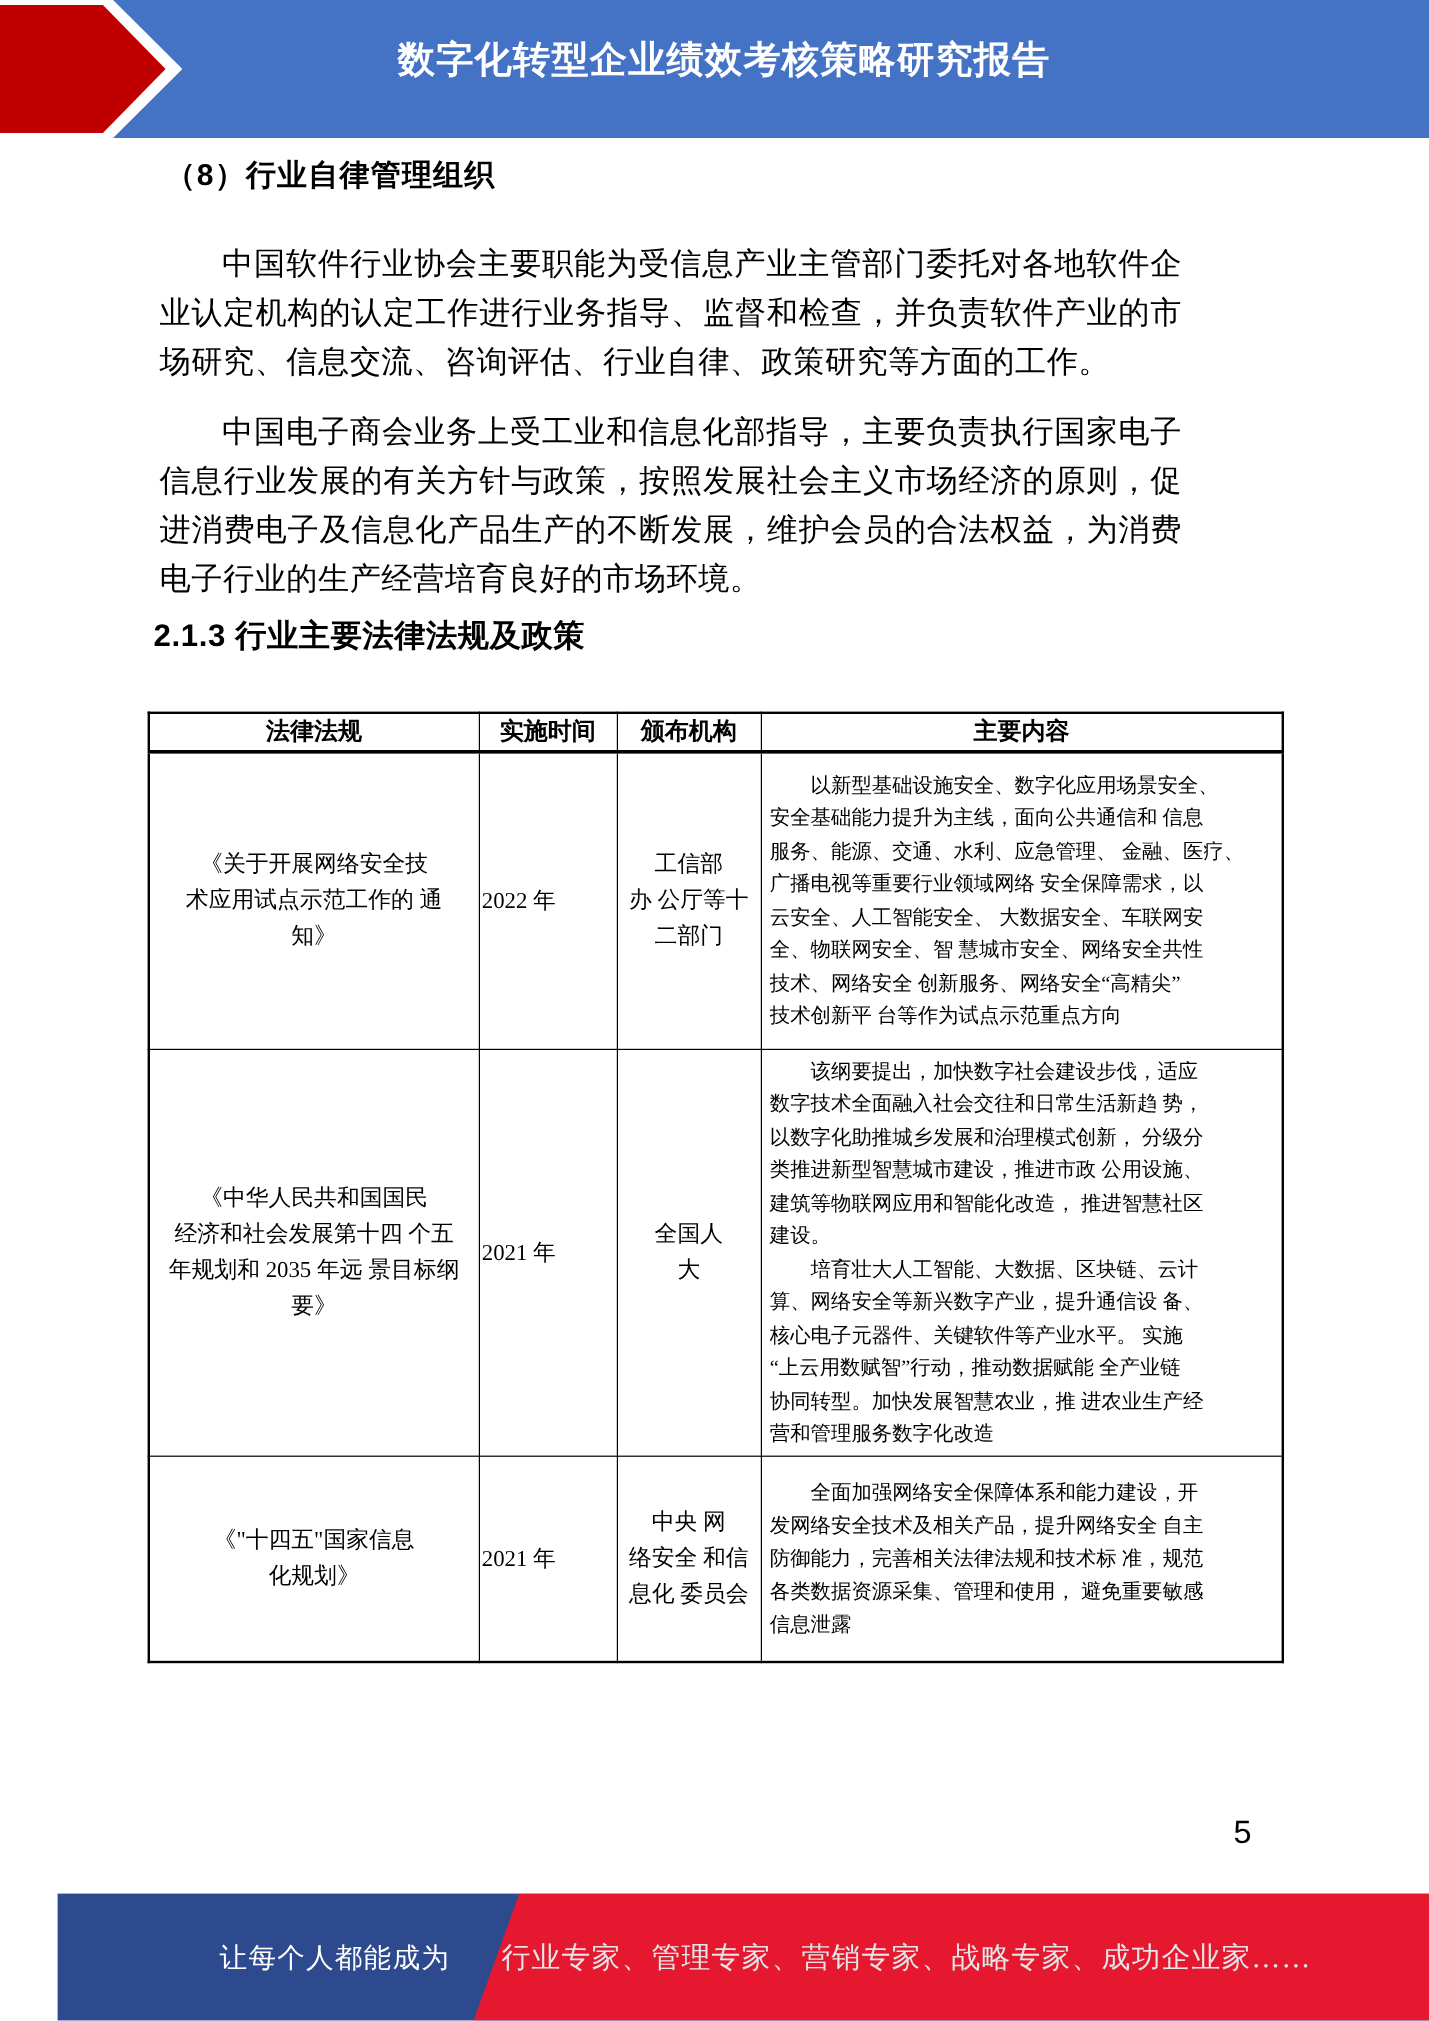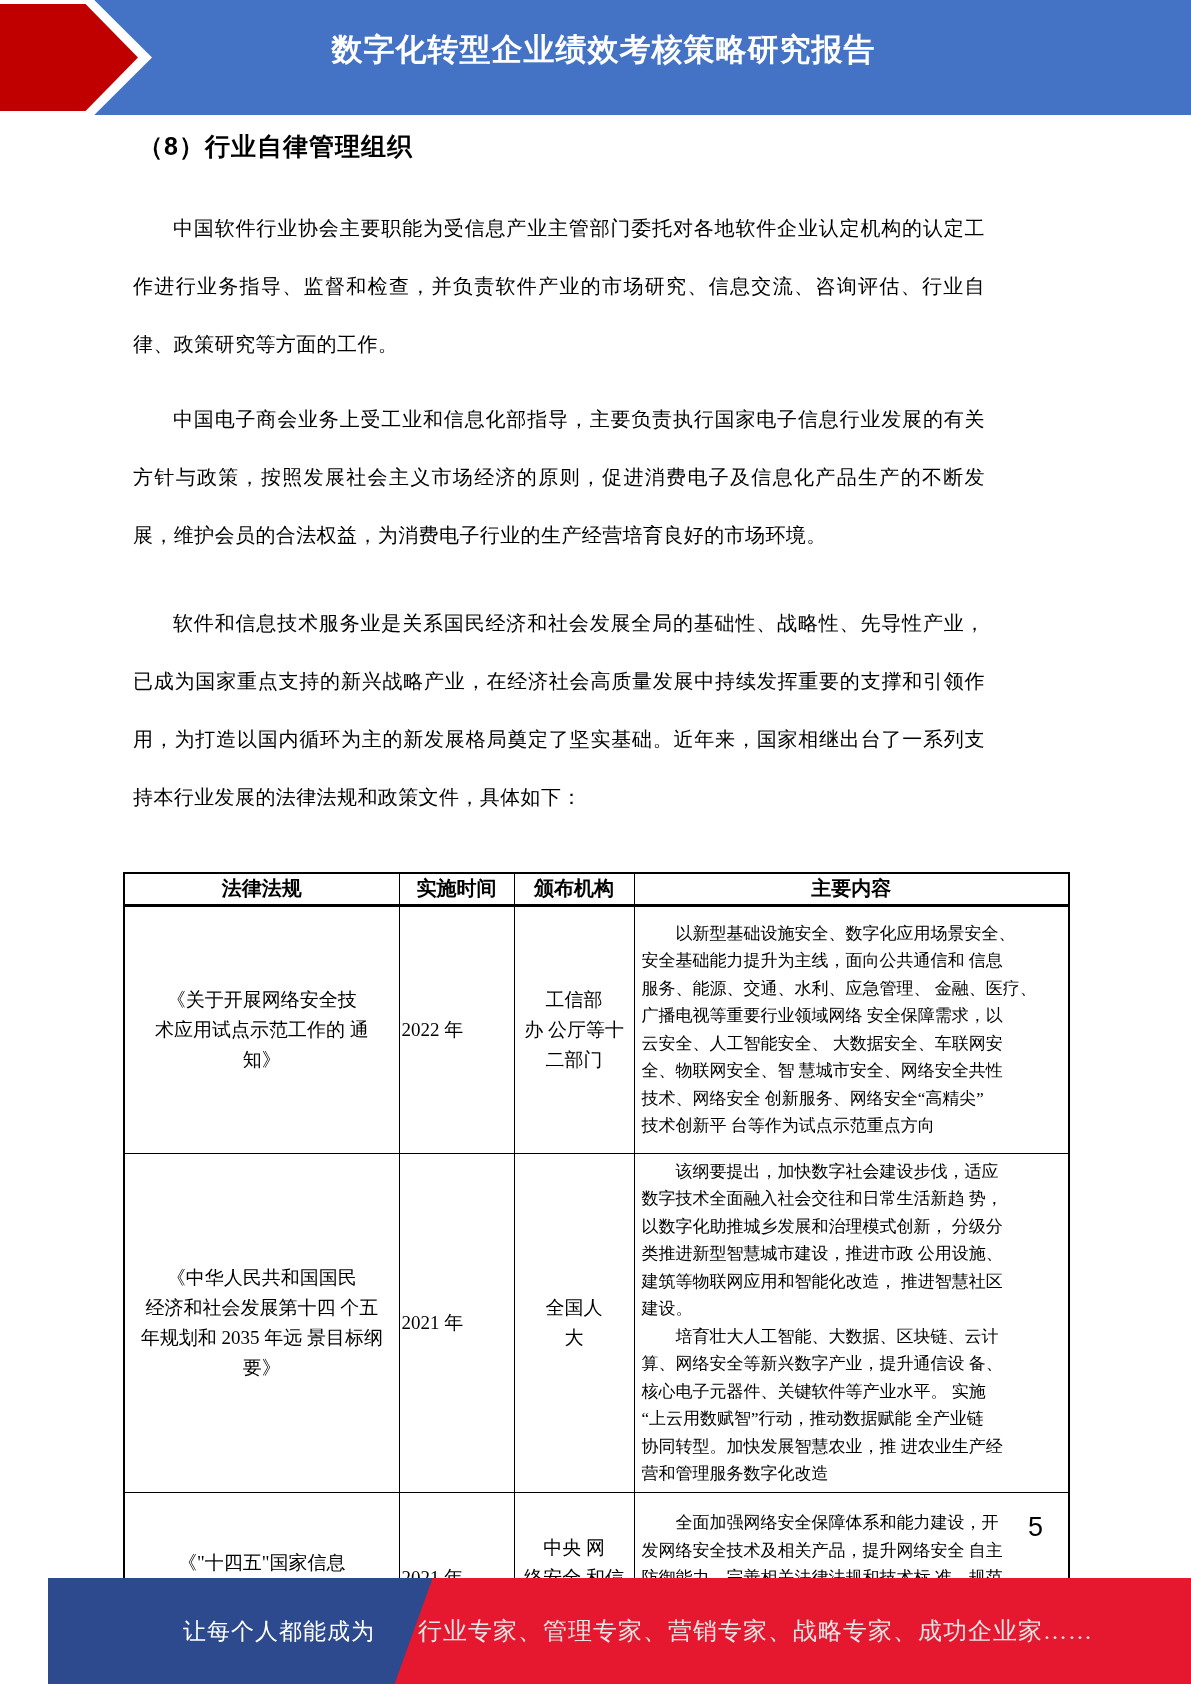--- a/index.html
+++ b/index.html
@@ -38,21 +38,21 @@
     font-family:"Liberation Sans","DejaVu Sans",sans-serif;
     font-weight:bold; font-size:25px; line-height:34px;
     margin-top:14px; margin-left:5px; letter-spacing:1px;
   }
   .h-num {
     font-family:"Liberation Sans","DejaVu Sans",sans-serif;
     font-weight:bold; font-size:26px; line-height:36px;
     margin-top:8px; margin-left:-5px; letter-spacing:0.5px;
   }
   .para {
-    width:852px; font-size:20px; line-height:58px;
+    width:852px; font-size:26px; line-height:41px;
     text-align:justify; text-indent:2em; letter-spacing:0.4px;
   }
   .para.p1 { margin-top:36px; }
   .para.p2 { margin-top:17px; }
   .para.p3 { margin-top:30px; }
 
   
   table.law-table {
     border-collapse:collapse; table-layout:fixed;
     width:945px; margin-left:-10px; margin-top:46px;
@@ -115,21 +115,21 @@
   <div class="banner">
     <div class="banner-arrow-white"></div>
     <div class="banner-arrow-red"></div>
     <div class="banner-title">数字化转型企业绩效考核策略研究报告</div>
   </div>
 
   <div class="content">
     <div class="h-sub">（8）行业自律管理组织</div>
     <p class="para p1">中国软件行业协会主要职能为受信息产业主管部门委托对各地软件企业认定机构的认定工作进行业务指导、监督和检查，并负责软件产业的市场研究、信息交流、咨询评估、行业自律、政策研究等方面的工作。</p>
     <p class="para p2">中国电子商会业务上受工业和信息化部指导，主要负责执行国家电子信息行业发展的有关方针与政策，按照发展社会主义市场经济的原则，促进消费电子及信息化产品生产的不断发展，维护会员的合法权益，为消费电子行业的生产经营培育良好的市场环境。</p>
-    <p class="para p3">软件和信息技术服务业是关系国民经济和社会发展全局的基础性、战略性、先导性产业，已成为国家重点支持的新兴战略产业，在经济社会高质量发展中持续发挥重要的支撑和引领作用，为打造以国内循环为主的新发展格局奠定了坚实基础。近年来，国家相继出台了一系列支持本行业发展的法律法规和政策文件，具体如下：</p>
+    <div class="h-num">2.1.3 行业主要法律法规及政策</div>
 
     <table class="law-table">
       <colgroup>
         <col class="col-law">
           <col class="col-time">
           <col class="col-agency">
           <col class="col-content">
       </colgroup>
       <tbody>
           <tr>

